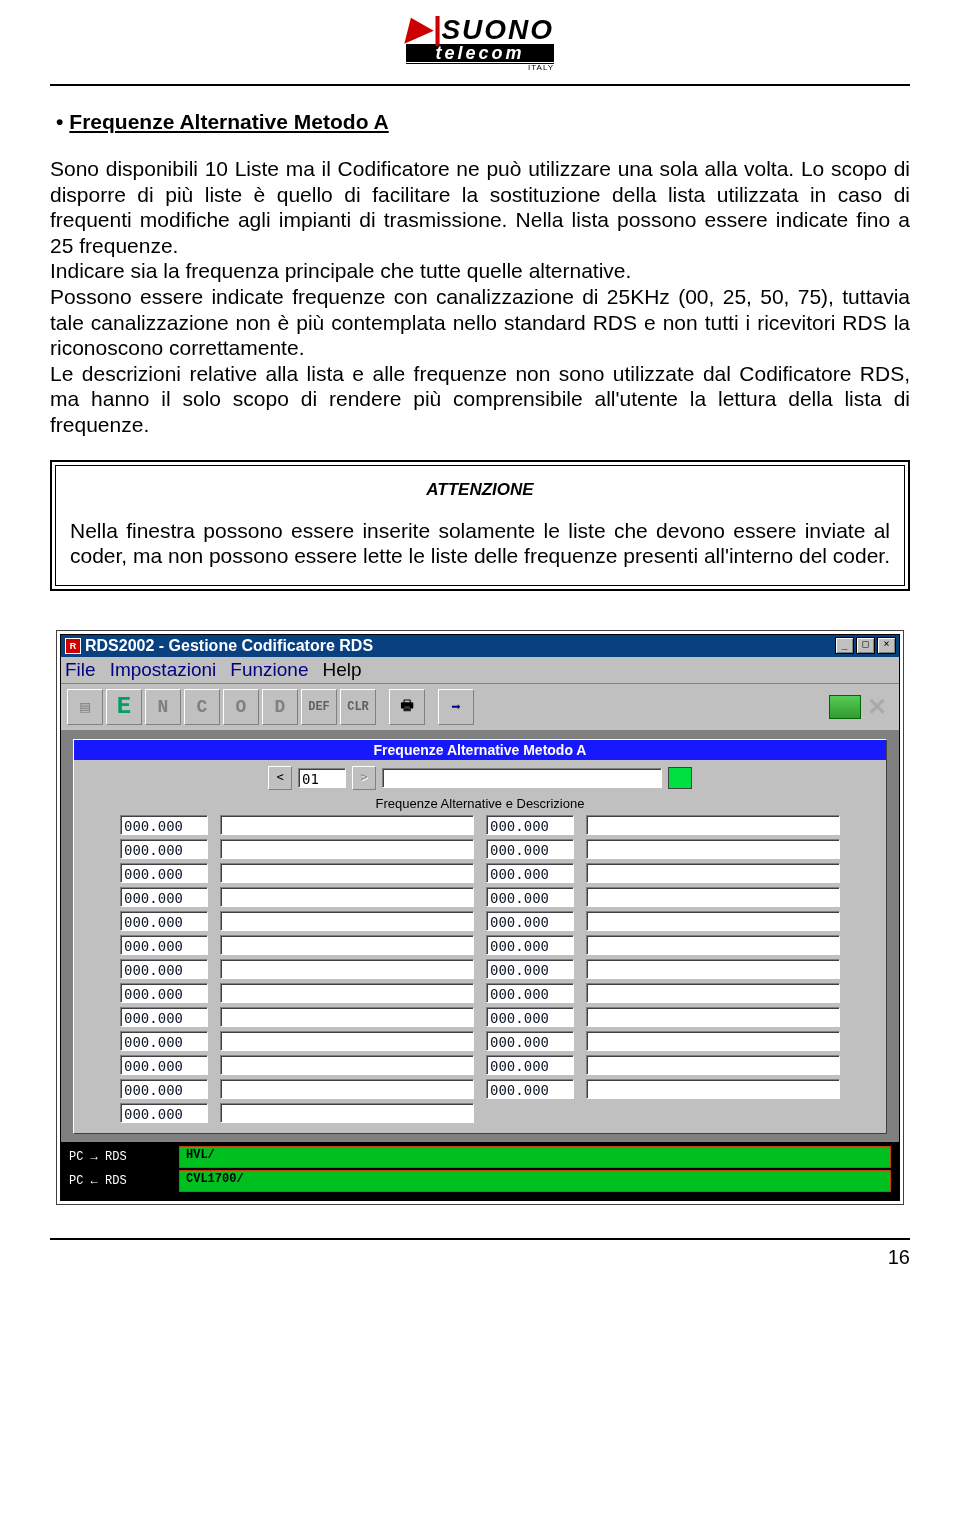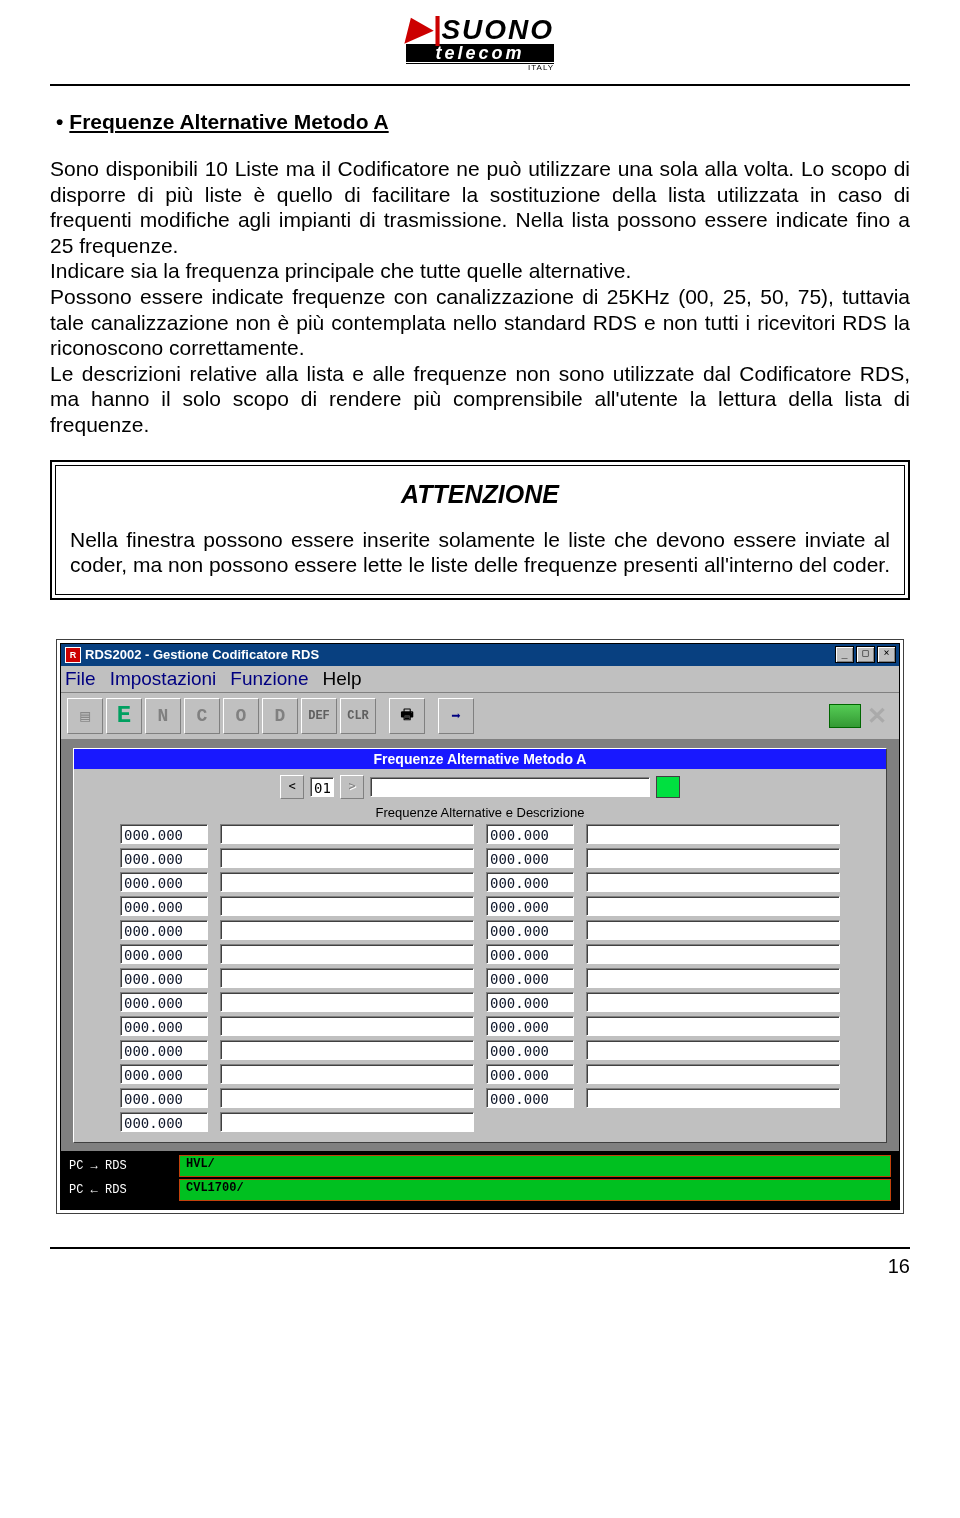--- a/index.html
+++ b/index.html
@@ -85,21 +85,21 @@
   }
   .attn-inner {
     border: 1px solid #000;
     padding: 14px 14px 16px 14px;
   }
   .attn-title {
     display: block;
     text-align: center;
     font-style: italic;
     font-weight: 700;
-    font-size: 25px;
+    font-size: 17px;
     margin-bottom: 18px;
   }
 
   
   .app {
     width: 840px;
     margin: 0 auto;
     border: 3px double #fff;
     outline: 1px solid #404040;
     font-family: "Tahoma","MS Sans Serif",sans-serif;
@@ -122,21 +122,21 @@
     background: #c00;
     margin-right: 4px;
     border: 1px solid #fff;
     box-sizing: border-box;
     font-size: 9px;
     color:#fff;
     text-align:center;
     line-height:14px;
     font-weight:bold;
   }
-  .titlebar .t-text { font-weight: 700; flex: 1; font-size: 13px;}
+  .titlebar .t-text { font-weight: 700; flex: 1; font-size: 16px;}
   .win-btns { display: flex; gap: 2px; }
   .win-btn {
     width: 17px; height: 15px;
     background: #c0c0c0;
     border: 1px solid #000;
     box-shadow: inset 1px 1px 0 #fff, inset -1px -1px 0 #808080;
     font-size: 10px;
     line-height: 12px;
     text-align: center;
     font-family: monospace;
@@ -228,21 +228,21 @@
     border-right-color:#fff;
     border-bottom-color:#fff;
     box-shadow: inset 1px 1px 0 #404040;
     height: 20px;
     font-family: monospace;
     font-size: 14px;
     padding: 0 3px;
     line-height: 20px;
     box-sizing: border-box;
   }
-  .fld-num { width: 24px; text-align:left;}
+  .fld-num { width: 48px; text-align:left;}
   .fld-desc { width: 280px; }
   .indicator-green {
     width: 22px; height: 20px;
     background: #00e040;
     border: 1px solid #404040;
   }
 
   .nav-btn.dimmed { color: #808080; text-shadow: 1px 1px 0 #fff;}
 
   .freq-grid {

